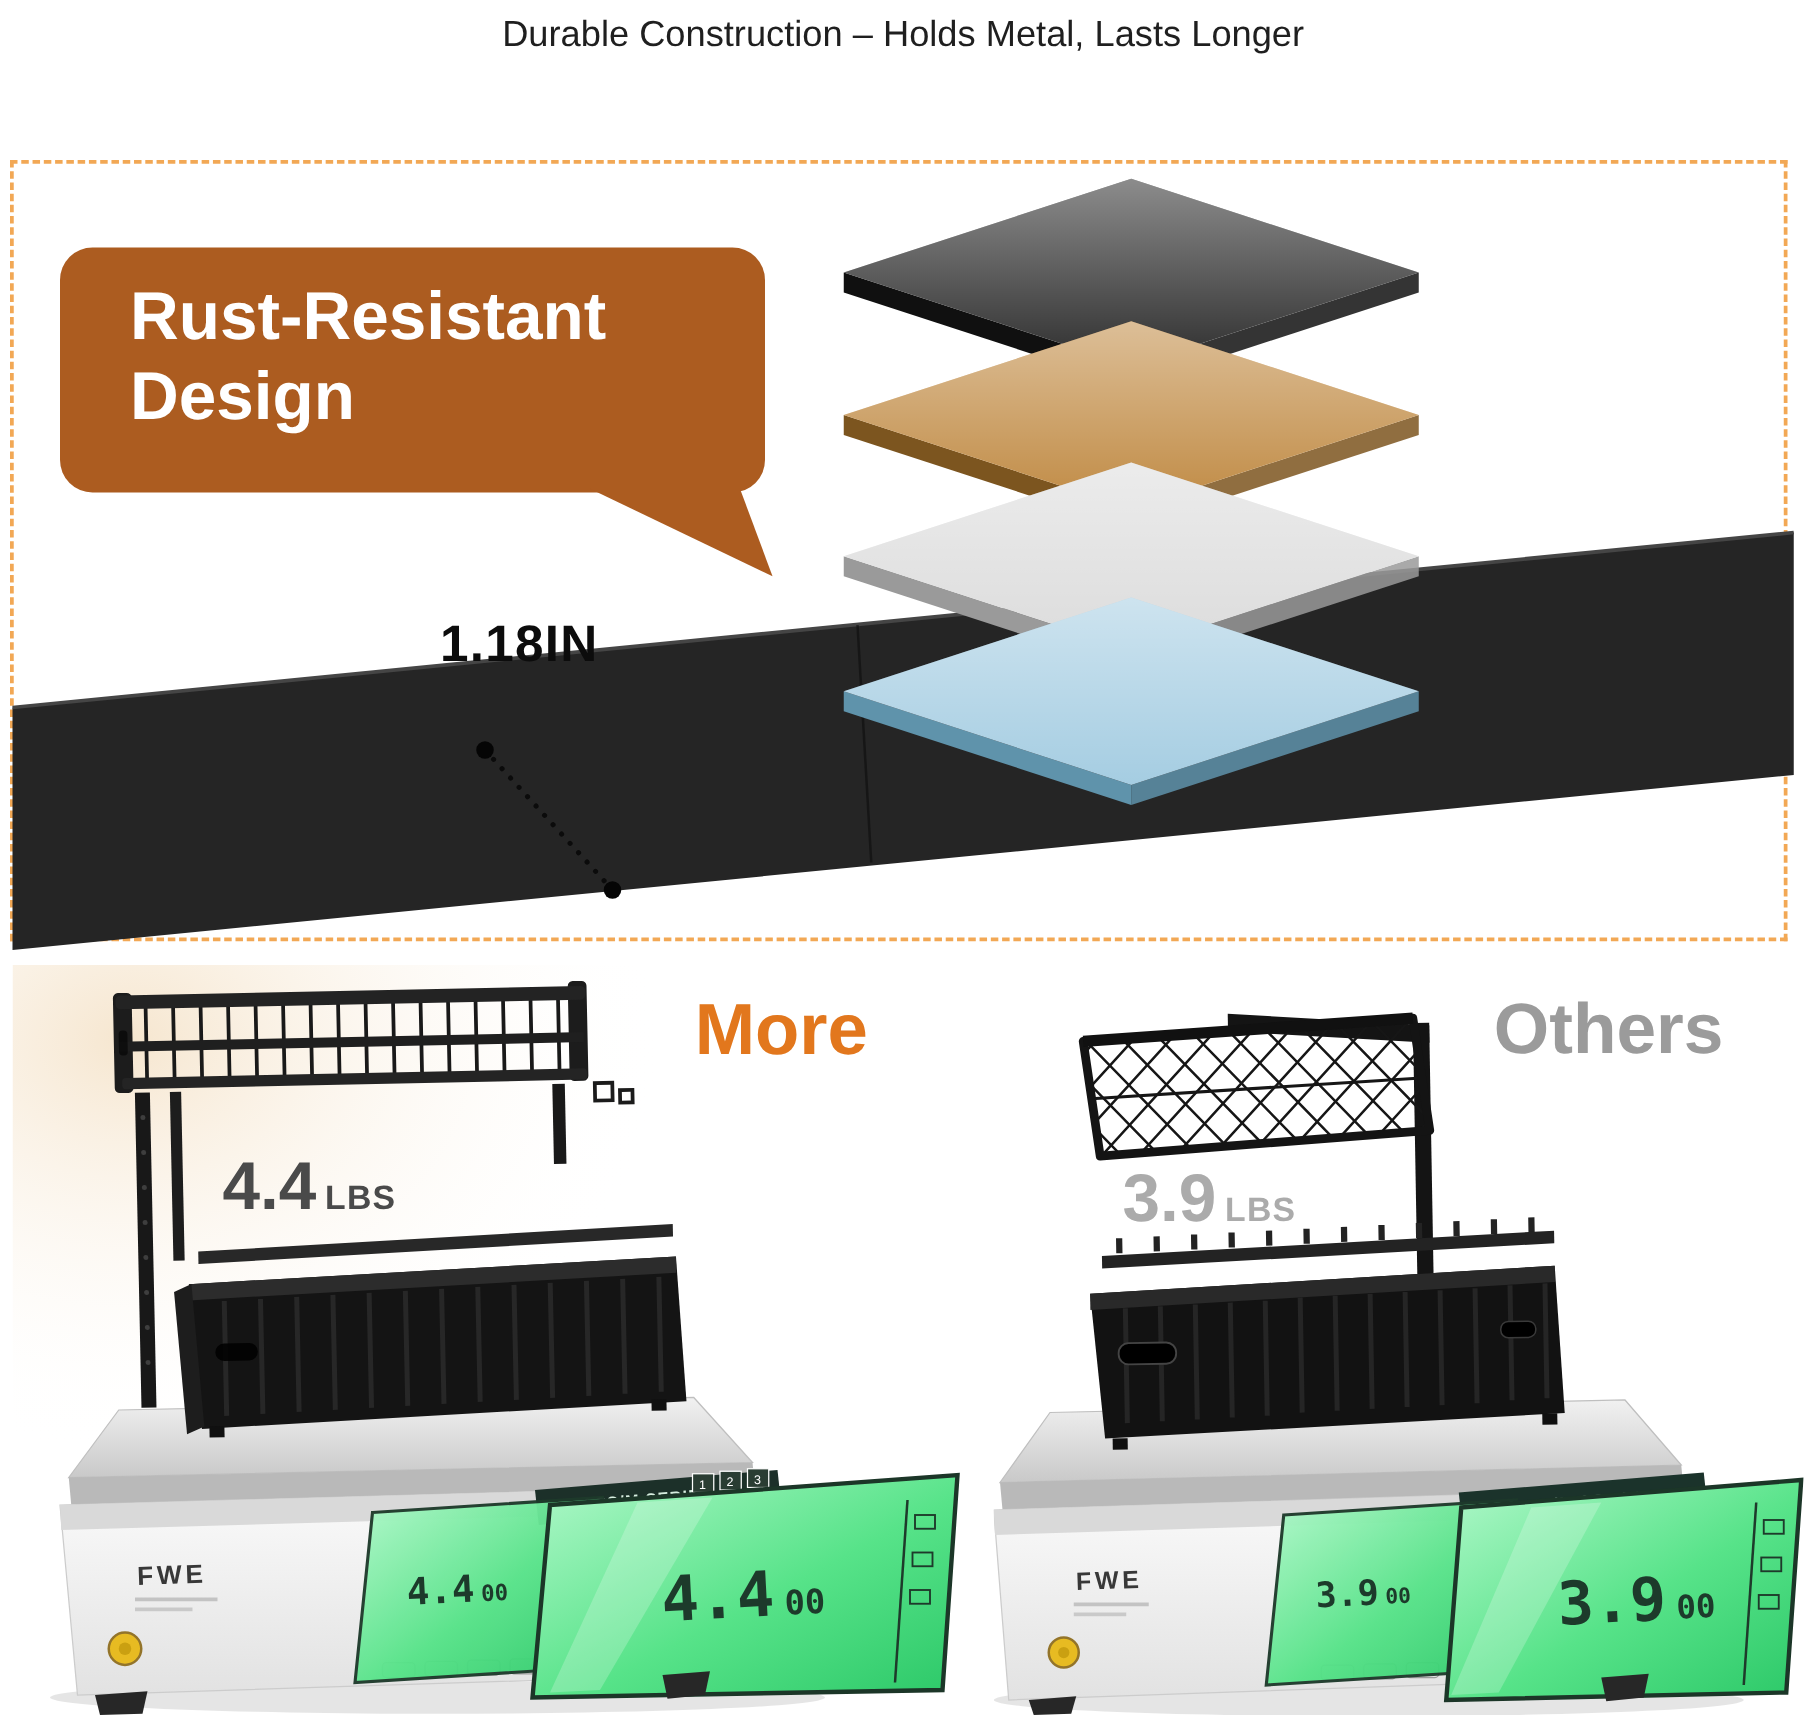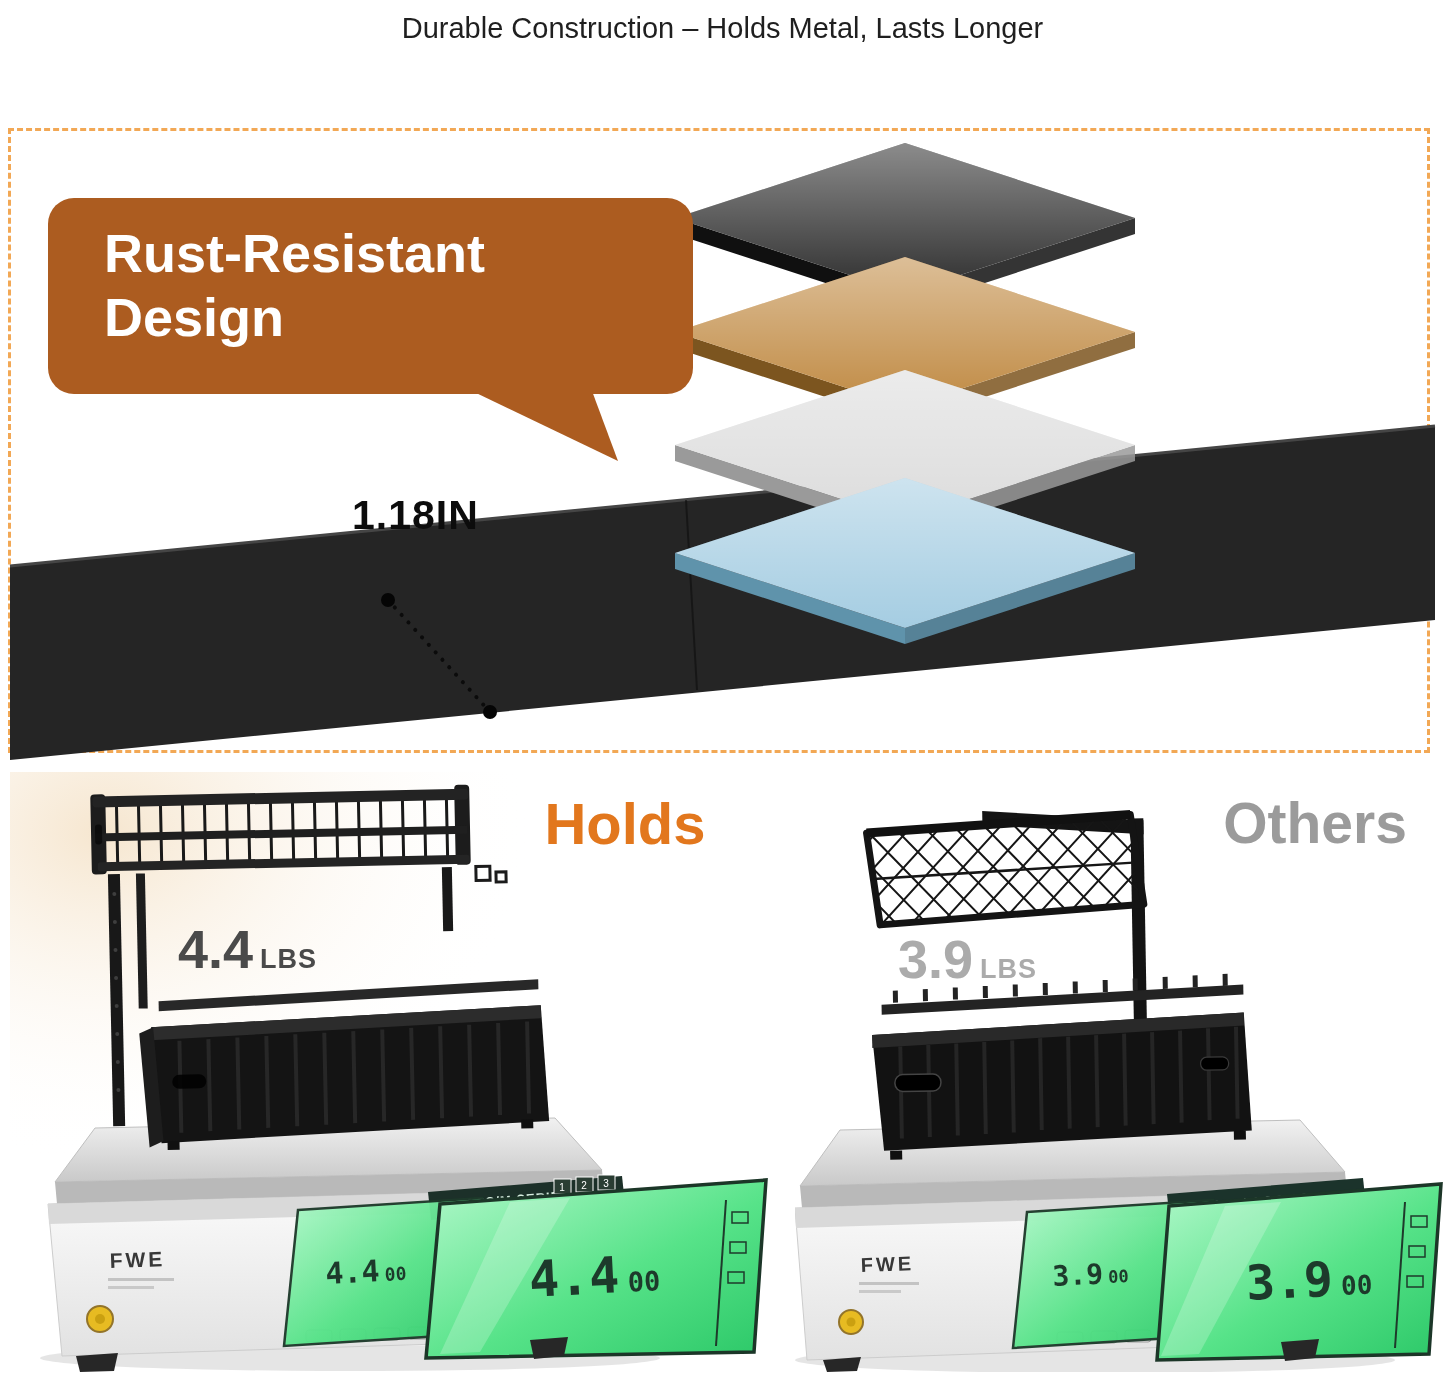--- a/index.html
+++ b/index.html
@@ -8,34 +8,34 @@
   
   .header{position:absolute;left:0;top:0;width:100%;text-align:center;}
   .title{margin:6px 0 0;font-size:50px;font-weight:800;letter-spacing:-1px;color:#0e0e0e;line-height:1.1;}
   .title .hl{color:var(--accent-orange,#E2771D);}
   .subtitle{margin-top:12px;font-size:29px;font-weight:400;color:#1f1f1f;}
   
   .dashed-box{position:absolute;left:8px;top:128px;width:1422px;height:625px;
               border:3px dashed var(--dashed-border,#F2A855);box-sizing:border-box;}
   .coating-svg{position:absolute;left:0;top:128px;width:1445px;height:632px;}
   
-  .bubble{position:absolute;left:48px;top:198px;width:645px;height:196px;
+  .bubble{position:absolute;left:48px;top:198px;width:564px;height:196px;
           background:var(--bubble-brown,#AC5C20);border-radius:26px;
           color:#fff;font-weight:800;font-size:54px;line-height:1.18;
           padding:24px 0 0 56px;box-sizing:border-box;z-index:3;}
   .bubble-tail{position:absolute;left:470px;top:391px;width:180px;height:80px;z-index:3;}
   .thickness{position:absolute;left:352px;top:492px;font-size:41px;font-weight:700;
              color:#0c0c0c;letter-spacing:1px;z-index:4;}
   
   .photo{position:absolute;z-index:1;}
   .photo-left{left:10px;top:772px;width:780px;height:600px;}
   .photo-right{left:795px;top:772px;width:648px;height:600px;}
   .ours-label{position:absolute;left:510px;top:790px;width:230px;text-align:center;z-index:5;
               font-size:58px;font-weight:800;color:var(--accent-orange,#E2771D);}
-  .others-label{position:absolute;left:1195px;top:790px;width:240px;text-align:center;z-index:5;
+  .others-label{position:absolute;left:1195px;top:790px;width:240px;z-index:5;
               font-size:57px;font-weight:800;color:var(--others-gray,#9B9B9B);}
   .weight{position:absolute;display:flex;align-items:baseline;gap:7px;z-index:5;font-weight:700;}
   .weight .big{font-size:54px;}
   .weight .unit{font-size:27px;letter-spacing:1px;}
   .weight-left{left:178px;top:918px;color:var(--ours-weight-text,#4A4A4A);}
   .weight-right{left:898px;top:928px;color:var(--others-weight-text,#ABABAB);}
   svg{font-family:"Liberation Sans",sans-serif;}
   svg text{user-select:none;}
 </style>
 </head>
@@ -98,21 +98,21 @@
   <div class="bubble">
     <div>Rust-Resistant</div>
     <div>Design</div>
   </div>
   <svg class="bubble-tail" viewBox="0 0 180 80">
     <polygon points="2,0 122,0 148,70" fill="#AC5C20"></polygon>
   </svg>
 
   <div class="thickness">1.18IN</div>
 
-  <div class="ours-label">Holds</div>
+  <div class="ours-label">More</div>
   <div class="others-label">Others</div>
 
   <div class="weight weight-left">
     <span class="big">4.4</span>
     <span class="unit">LBS</span>
   </div>
   <div class="weight weight-right">
     <span class="big">3.9</span>
     <span class="unit">LBS</span>
   </div>

